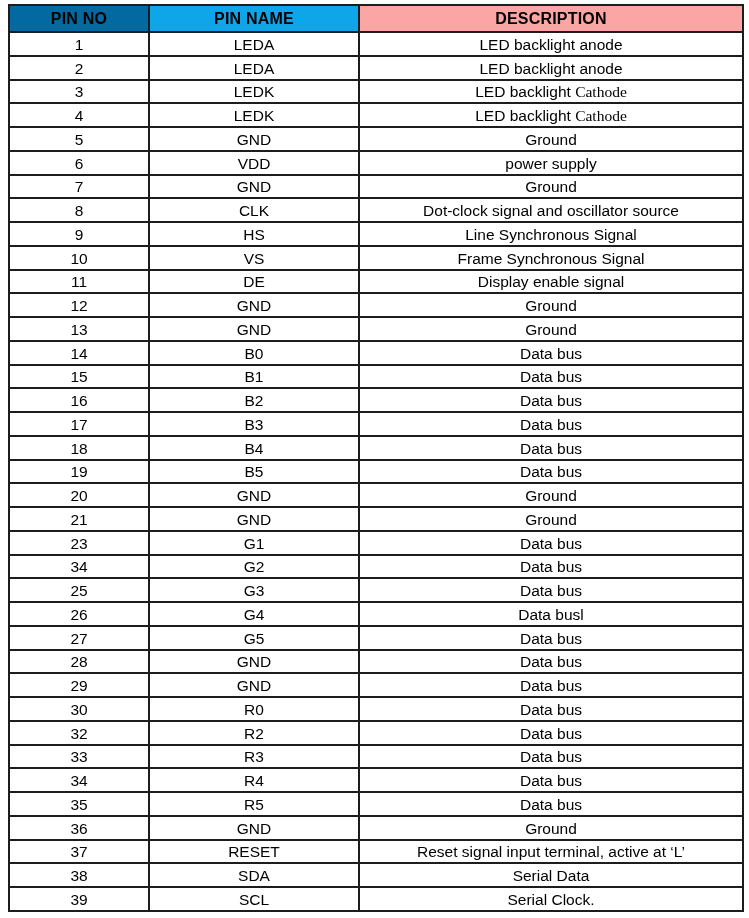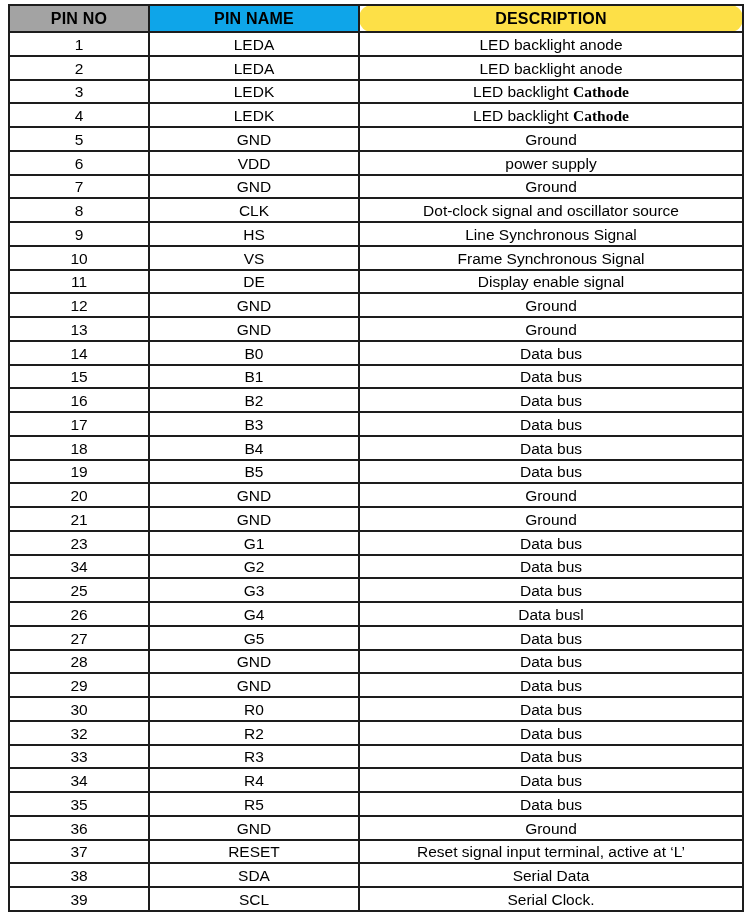--- a/index.html
+++ b/index.html
@@ -48,38 +48,37 @@
     font-size: 15.5px;
     vertical-align: bottom;
     line-height: 1.15;
     padding-bottom: 1px;
   }
   col.c-pin  { width: 140px; }
   col.c-name { width: 210px; }
   col.c-desc { width: 384px; }
   .serif {
     font-family: "Liberation Serif", serif;
-    font-weight: bold;
   }
 </style>
 </head>
 <body>
 
 <div class="page">
   <table class="pin-table">
     <colgroup>
       <col class="c-pin">
       <col class="c-name">
       <col class="c-desc">
     </colgroup>
     <thead>
       <tr>
-        <th style="background: #a3a3a3;">PIN NO</th>
+        <th style="background: #0369a1;">PIN NO</th>
         <th style="background: #0ea5e9;">PIN NAME</th>
-        <th style="background: #fde047; border-radius: 13px;">DESCRIPTION</th>
+        <th style="background: #fca5a5;">DESCRIPTION</th>
       </tr>
     </thead>
     <tbody id="table-body">
         <tr>
           <td>1</td>
           <td>LEDA</td>
           <td>LED backlight anode</td>
         </tr>
         <tr>
           <td>2</td>

